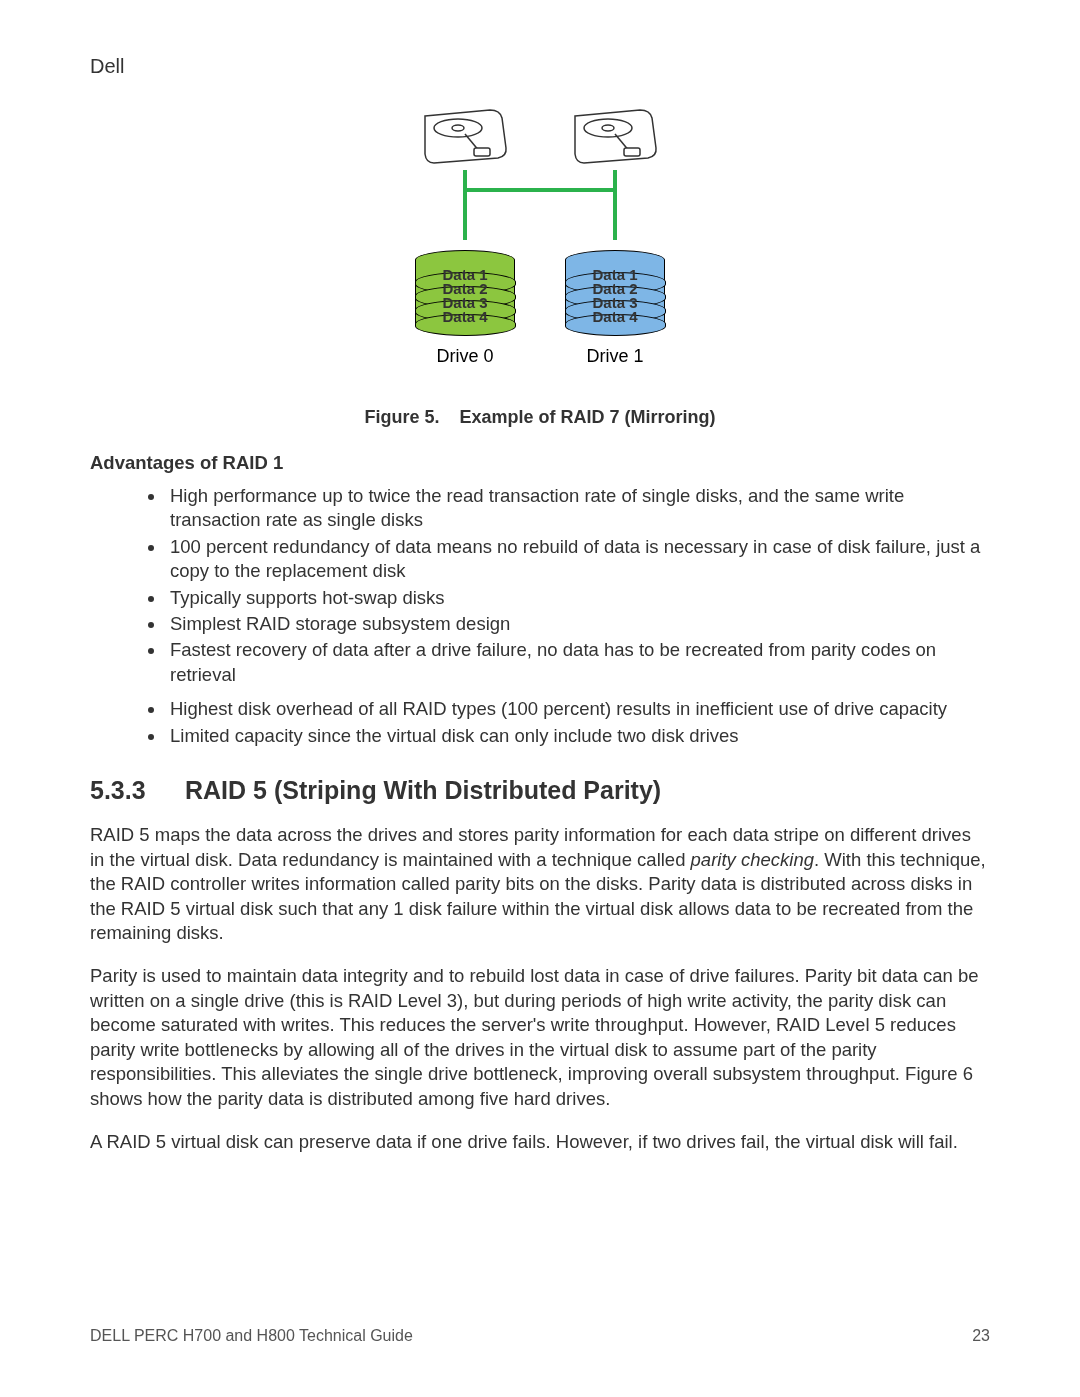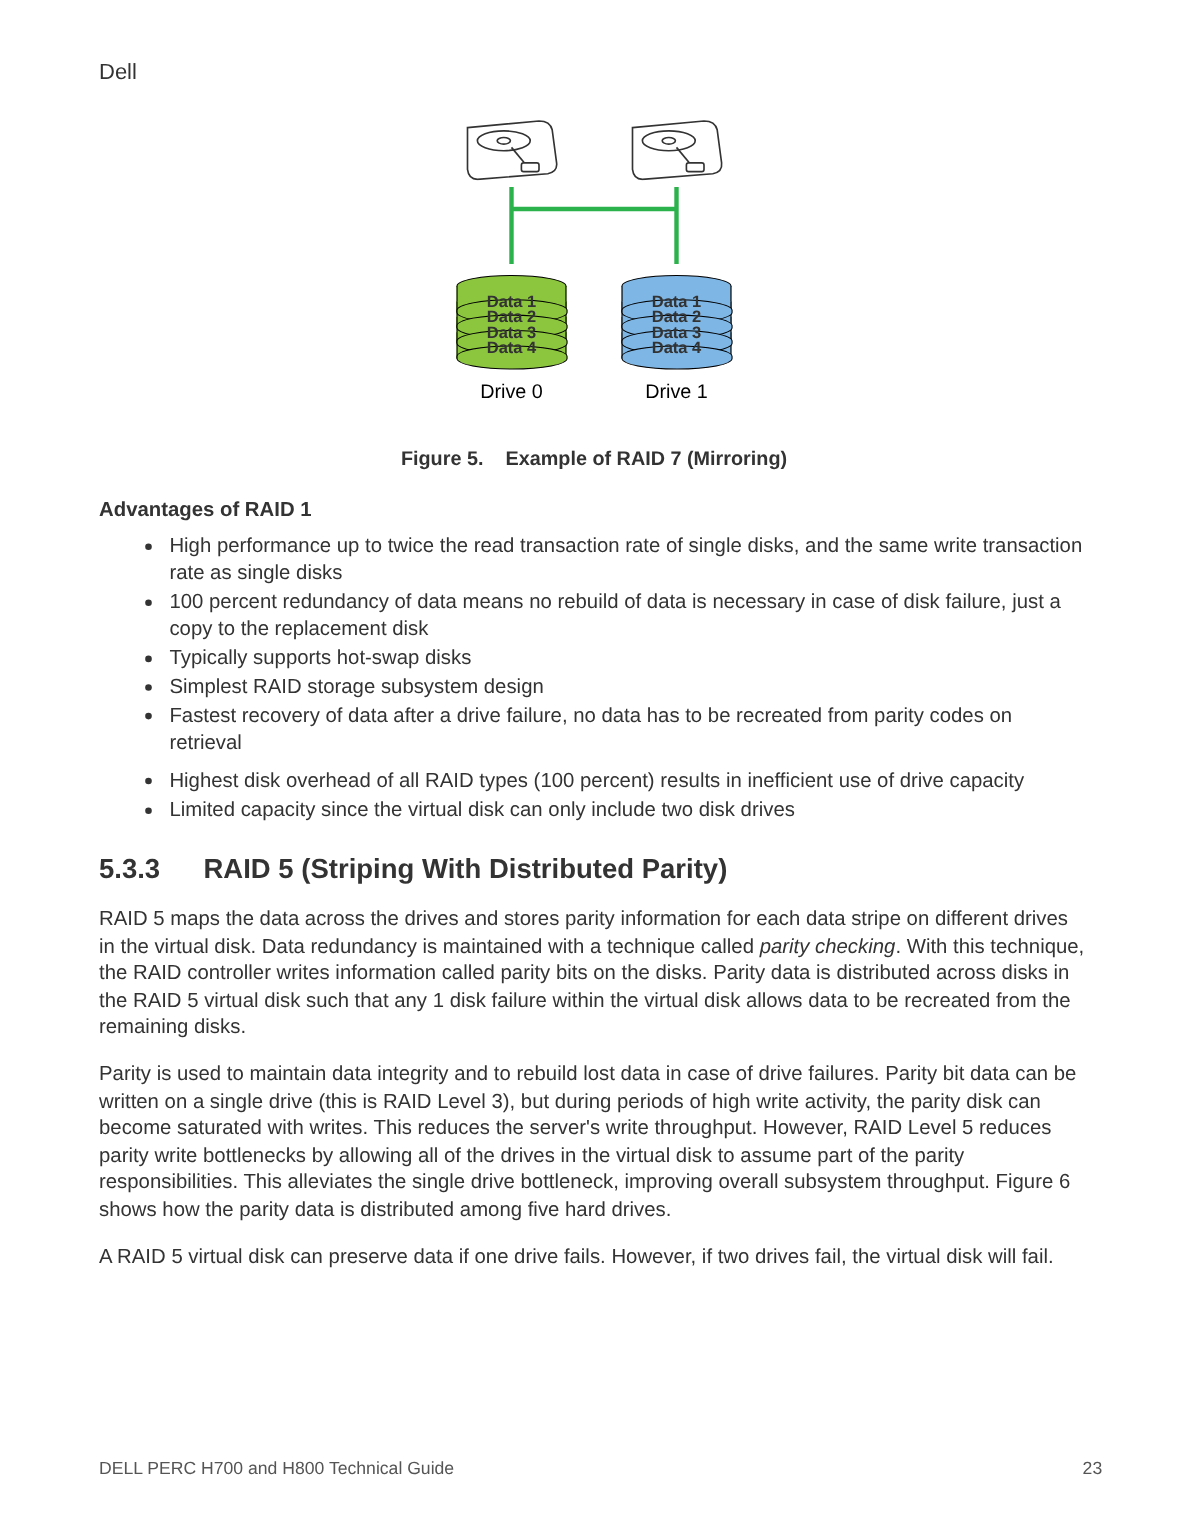--- a/index.html
+++ b/index.html
@@ -121,41 +121,42 @@
   ul.body-list {
     margin: 10px 0 0 0;
     padding-left: 60px;
     font-size: 18.5px;
     line-height: 1.32;
     color: #333;
   }
   ul.body-list li {
     margin-bottom: 2px;
     padding-left: 4px;
+    margin-left: 16px;
   }
   .section-h {
     margin-top: 28px;
     font-size: 25px;
     font-weight: bold;
     color: #333;
     display: flex;
   }
   .section-h .num { width: 95px; }
   .para {
     margin-top: 18px;
     font-size: 18.5px;
     line-height: 1.33;
     color: #333;
   }
   .para em { }
 
   
   .footer {
     position: absolute;
-    left: 90px; right: 78px;
+    left: 90px; right: 90px;
     bottom: 52px;
     display: flex;
     justify-content: space-between;
     font-size: 16px;
     color: #555;
   }
 </style>
 </head>
 <body>
 

